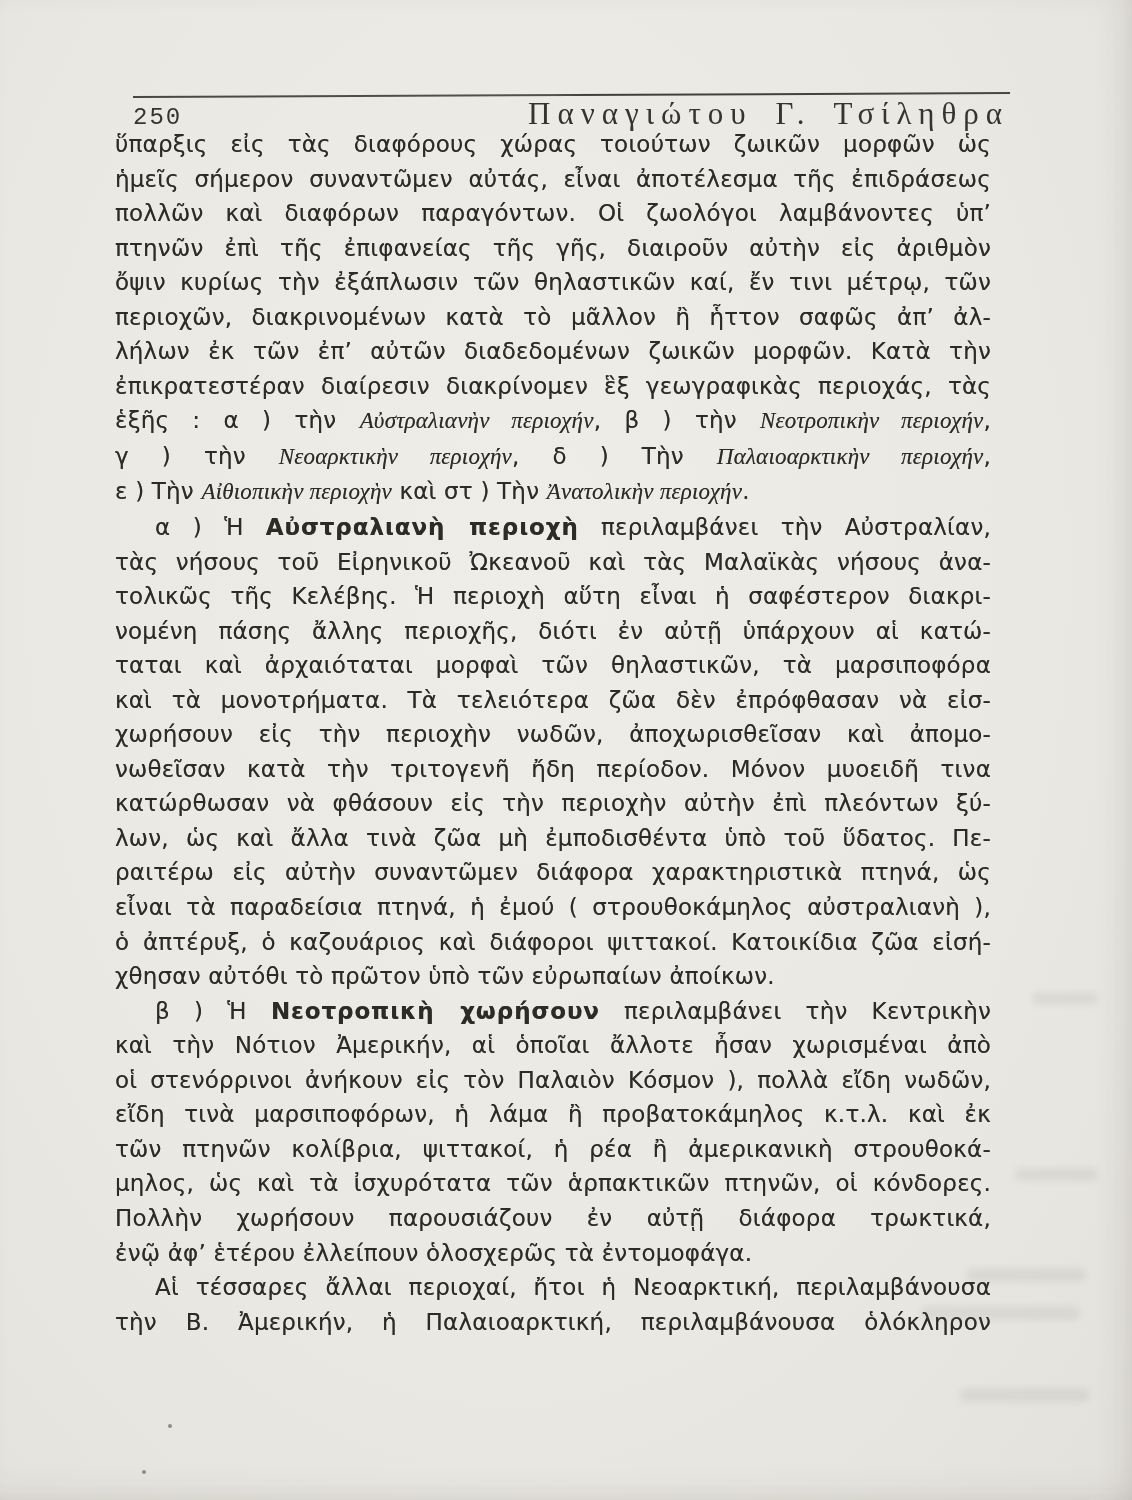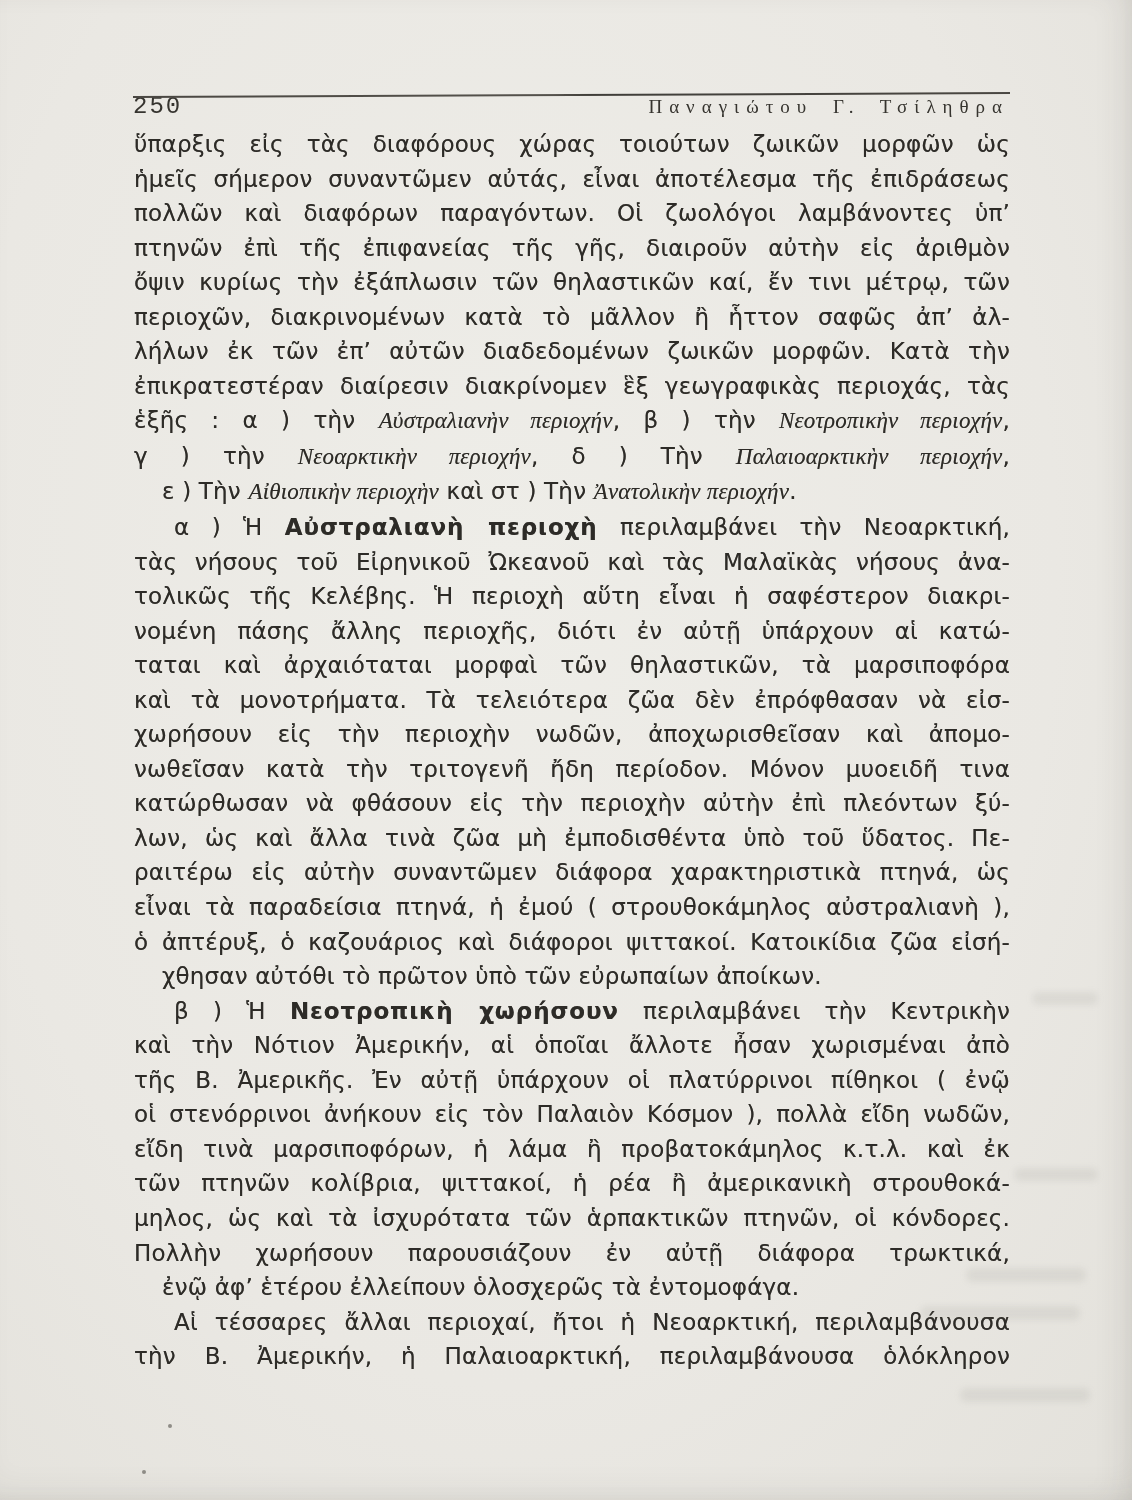--- a/index.html
+++ b/index.html
@@ -16,35 +16,35 @@
   .header-row {
     position:absolute; left:133px; top:52px; width:876px;
     display:flex; justify-content:space-between; align-items:baseline;
   }
   .page-number {
     font-family:Liberation Mono, monospace;
     font-size:24px; letter-spacing:2px; color:#36342f;
   }
   .running-title {
     font-family:"Liberation Serif", serif;
-    font-size:19px; letter-spacing:7px; word-spacing:8px; color:#36342f;margin-top:44px;
+    font-size:31px; letter-spacing:7px; word-spacing:8px; color:#36342f;margin-top:44px;
   }
   .header-rule {
     position:absolute; left:133px; top:94px; width:877px; height:2px;
     background:linear-gradient(to right,#4a4742 0%, #55524c 48%, #403e39 52%, #4a4742 100%);
     transform:rotate(-0.25deg);
   }
-  .text-block { position:absolute; left:134px; top:127px; width:876px; }
+  .text-block { position:absolute; left:115px; top:127px; width:876px; }
   .line {
     font-size:23px; line-height:34.55px;
     text-align:justify; text-align-last:justify;
     letter-spacing:0.2px;
     text-shadow:0 0 0.5px rgba(45,43,39,.55);
   }
-  .line.endline { text-align-last:left;margin-left:28px; }
+  .line.endline { text-align-last:left; }
   .line.indent { padding-left:40px; }
   .ital { font-family:Liberation Serif, serif; font-style:italic; }
   .bold { font-weight:700; letter-spacing:0.9px; }
   .ghost {
     position:absolute; border-radius:8px;
     background:rgba(118,115,106,.11); filter:blur(3px);
   }
   .speck { position:absolute; width:4px; height:4px; border-radius:50%; background:rgba(70,68,62,.55); filter:blur(.5px); }
 </style>
 </head>
@@ -64,37 +64,36 @@
       <div class="line"><span class="norm">ἡμεῖς σήμερον συναντῶμεν αὐτάς, εἶναι ἀποτέλεσμα τῆς ἐπιδράσεως</span></div>
       <div class="line"><span class="norm">πολλῶν καὶ διαφόρων παραγόντων. Οἱ ζωολόγοι λαμβάνοντες ὑπ’</span></div>
       <div class="line"><span class="norm">πτηνῶν ἐπὶ τῆς ἐπιφανείας τῆς γῆς, διαιροῦν αὐτὴν εἰς ἀριθμὸν</span></div>
       <div class="line"><span class="norm">ὄψιν κυρίως τὴν ἐξάπλωσιν τῶν θηλαστικῶν καί, ἔν τινι μέτρῳ, τῶν</span></div>
       <div class="line"><span class="norm">περιοχῶν, διακρινομένων κατὰ τὸ μᾶλλον ἢ ἧττον σαφῶς ἀπ’ ἀλ-</span></div>
       <div class="line"><span class="norm">λήλων ἐκ τῶν ἐπ’ αὐτῶν διαδεδομένων ζωικῶν μορφῶν. Κατὰ τὴν</span></div>
       <div class="line"><span class="norm">ἐπικρατεστέραν διαίρεσιν διακρίνομεν ἓξ γεωγραφικὰς περιοχάς, τὰς</span></div>
       <div class="line"><span class="norm">ἑξῆς : α ) τὴν </span><span class="ital">Αὐστραλιανὴν περιοχήν</span><span class="norm">, β ) τὴν </span><span class="ital">Νεοτροπικὴν περιοχήν</span><span class="norm">,</span></div>
       <div class="line"><span class="norm">γ ) τὴν </span><span class="ital">Νεοαρκτικὴν περιοχήν</span><span class="norm">, δ ) Τὴν </span><span class="ital">Παλαιοαρκτικὴν περιοχήν</span><span class="norm">,</span></div>
       <div class="line endline"><span class="norm">ε ) Τὴν </span><span class="ital">Αἰθιοπικὴν περιοχὴν</span><span class="norm"> καὶ στ ) Τὴν </span><span class="ital">Ἀνατολικὴν περιοχήν</span><span class="norm">.</span></div>
-      <div class="line indent"><span class="norm">α ) Ἡ </span><span class="bold">Αὐστραλιανὴ περιοχὴ</span><span class="norm"> περιλαμβάνει τὴν Νεοαρκτική,</span></div>
+      <div class="line indent"><span class="norm">α ) Ἡ </span><span class="bold">Αὐστραλιανὴ περιοχὴ</span><span class="norm"> περιλαμβάνει τὴν Αὐστραλίαν,</span></div>
       <div class="line"><span class="norm">τὰς νήσους τοῦ Εἰρηνικοῦ Ὠκεανοῦ καὶ τὰς Μαλαϊκὰς νήσους ἀνα-</span></div>
       <div class="line"><span class="norm">τολικῶς τῆς Κελέβης. Ἡ περιοχὴ αὕτη εἶναι ἡ σαφέστερον διακρι-</span></div>
       <div class="line"><span class="norm">νομένη πάσης ἄλλης περιοχῆς, διότι ἐν αὐτῇ ὑπάρχουν αἱ κατώ-</span></div>
       <div class="line"><span class="norm">ταται καὶ ἀρχαιόταται μορφαὶ τῶν θηλαστικῶν, τὰ μαρσιποφόρα</span></div>
       <div class="line"><span class="norm">καὶ τὰ μονοτρήματα. Τὰ τελειότερα ζῶα δὲν ἐπρόφθασαν νὰ εἰσ-</span></div>
       <div class="line"><span class="norm">χωρήσουν εἰς τὴν περιοχὴν νωδῶν, ἀποχωρισθεῖσαν καὶ ἀπομο-</span></div>
       <div class="line"><span class="norm">νωθεῖσαν κατὰ τὴν τριτογενῆ ἤδη περίοδον. Μόνον μυοειδῆ τινα</span></div>
       <div class="line"><span class="norm">κατώρθωσαν νὰ φθάσουν εἰς τὴν περιοχὴν αὐτὴν ἐπὶ πλεόντων ξύ-</span></div>
       <div class="line"><span class="norm">λων, ὡς καὶ ἄλλα τινὰ ζῶα μὴ ἐμποδισθέντα ὑπὸ τοῦ ὕδατος. Πε-</span></div>
       <div class="line"><span class="norm">ραιτέρω εἰς αὐτὴν συναντῶμεν διάφορα χαρακτηριστικὰ πτηνά, ὡς</span></div>
       <div class="line"><span class="norm">εἶναι τὰ παραδείσια πτηνά, ἡ ἐμού ( στρουθοκάμηλος αὐστραλιανὴ ),</span></div>
       <div class="line"><span class="norm">ὁ ἀπτέρυξ, ὁ καζουάριος καὶ διάφοροι ψιττακοί. Κατοικίδια ζῶα εἰσή-</span></div>
       <div class="line endline"><span class="norm">χθησαν αὐτόθι τὸ πρῶτον ὑπὸ τῶν εὐρωπαίων ἀποίκων.</span></div>
       <div class="line indent"><span class="norm">β ) Ἡ </span><span class="bold">Νεοτροπικὴ χωρήσουν</span><span class="norm"> περιλαμβάνει τὴν Κεντρικὴν</span></div>
       <div class="line"><span class="norm">καὶ τὴν Νότιον Ἀμερικήν, αἱ ὁποῖαι ἄλλοτε ἦσαν χωρισμέναι ἀπὸ</span></div>
-      <div class="line"><span class="norm">τῆς Β. Ἀμερικῆς. Ἐν αὐτῇ ὑπάρχουν οἱ πλατύρρινοι πίθηκοι ( ἐνῷ</span></div>
       <div class="line"><span class="norm">οἱ στενόρρινοι ἀνήκουν εἰς τὸν Παλαιὸν Κόσμον ), πολλὰ εἴδη νωδῶν,</span></div>
       <div class="line"><span class="norm">εἴδη τινὰ μαρσιποφόρων, ἡ λάμα ἢ προβατοκάμηλος κ.τ.λ. καὶ ἐκ</span></div>
       <div class="line"><span class="norm">τῶν πτηνῶν κολίβρια, ψιττακοί, ἡ ρέα ἢ ἀμερικανικὴ στρουθοκά-</span></div>
       <div class="line"><span class="norm">μηλος, ὡς καὶ τὰ ἰσχυρότατα τῶν ἁρπακτικῶν πτηνῶν, οἱ κόνδορες.</span></div>
       <div class="line"><span class="norm">Πολλὴν χωρήσουν παρουσιάζουν ἐν αὐτῇ διάφορα τρωκτικά,</span></div>
       <div class="line endline"><span class="norm">ἐνῷ ἀφ’ ἑτέρου ἐλλείπουν ὁλοσχερῶς τὰ ἐντομοφάγα.</span></div>
       <div class="line indent"><span class="norm">Αἱ τέσσαρες ἄλλαι περιοχαί, ἤτοι ἡ Νεοαρκτική, περιλαμβάνουσα</span></div>
       <div class="line"><span class="norm">τὴν Β. Ἀμερικήν, ἡ Παλαιοαρκτική, περιλαμβάνουσα ὁλόκληρον</span></div>
     </div>
 

